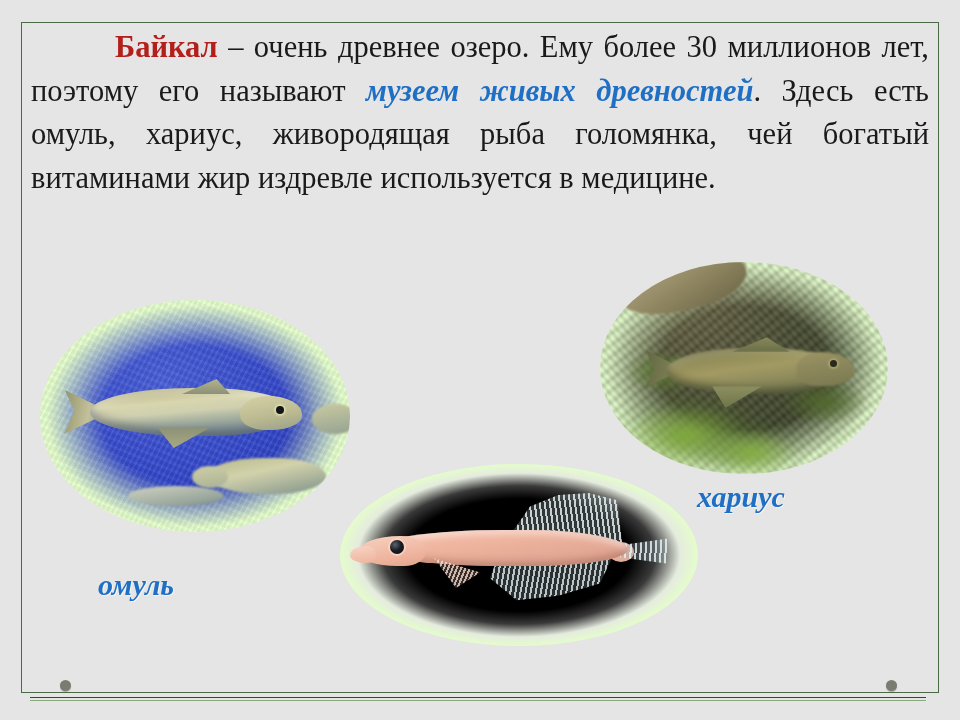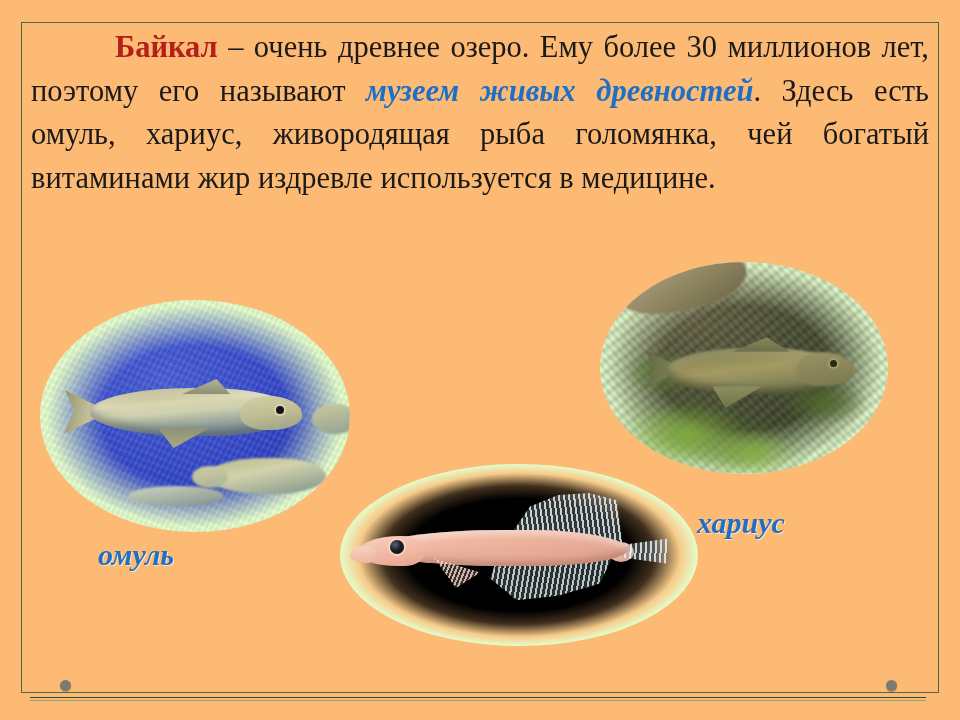--- a/index.html
+++ b/index.html
@@ -13,21 +13,21 @@
     font-family: "Liberation Serif", "DejaVu Serif", serif;
     overflow: hidden;
     position: relative;
   }
 
   #slide {
     position: absolute;
     left: 0; top: 0;
     width: 960px;
     height: 720px;
-    background: #fdba74;
+    background: #e5e5e5;
   }
 
   
   #frame {
     position: absolute;
     left: 21px;
     top: 22px;
     width: 918px;
     height: 671px;
     border: 1px solid #4a6b46;
@@ -376,22 +376,22 @@
   
   .caption {
     position: absolute;
     color: #1f6fc4;
     font-weight: bold;
     font-style: italic;
     font-size: 30px;
     white-space: nowrap;
     text-shadow: 1px 1px 0 rgba(255,255,255,.6);
   }
-  #caption-omul      { left: 98px;  top: 538px; }
-  #caption-harius    { left: 697px; top: 480px; margin-top: 26px; }
+  #caption-omul      { left: 98px;  top: 568px; }
+  #caption-harius    { left: 697px; top: 480px; }
   #caption-golomyanka{ left: 420px; top: 646px; }
 </style>
 </head>
 <body>
 
 <div id="slide">
 
   <div id="frame"></div>
 
   <div id="paragraph">

